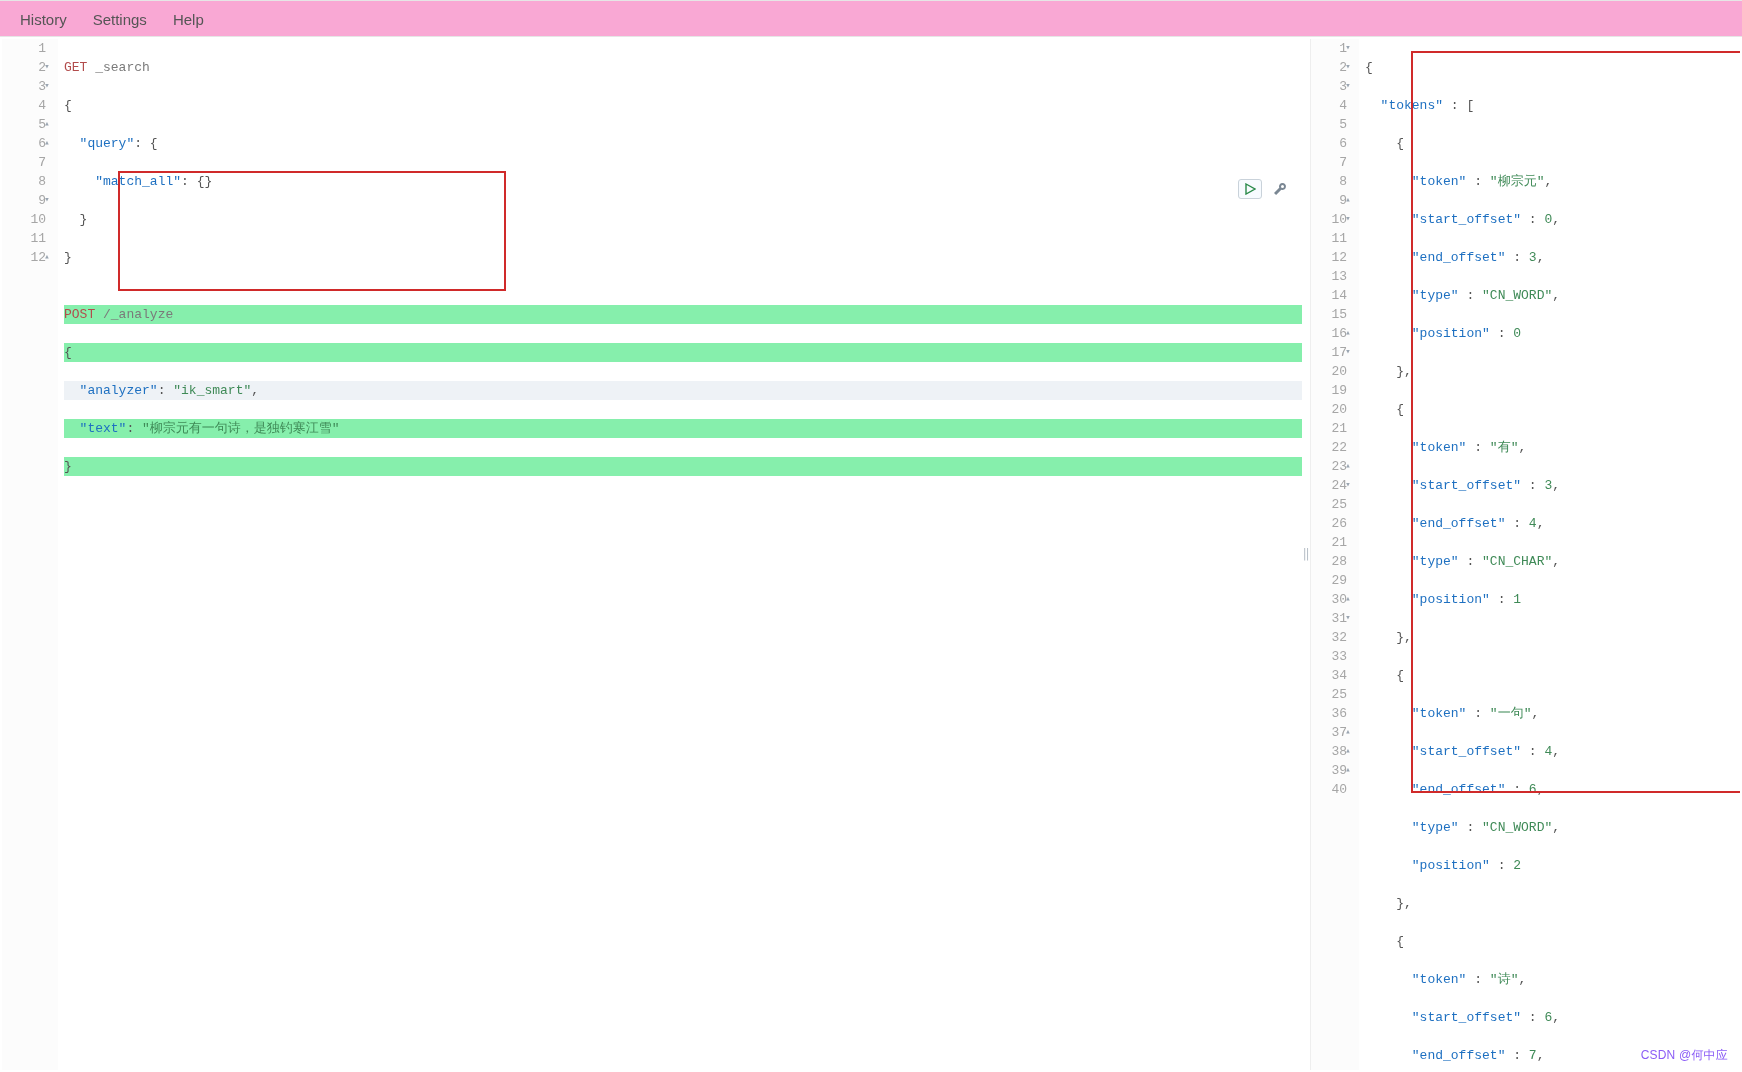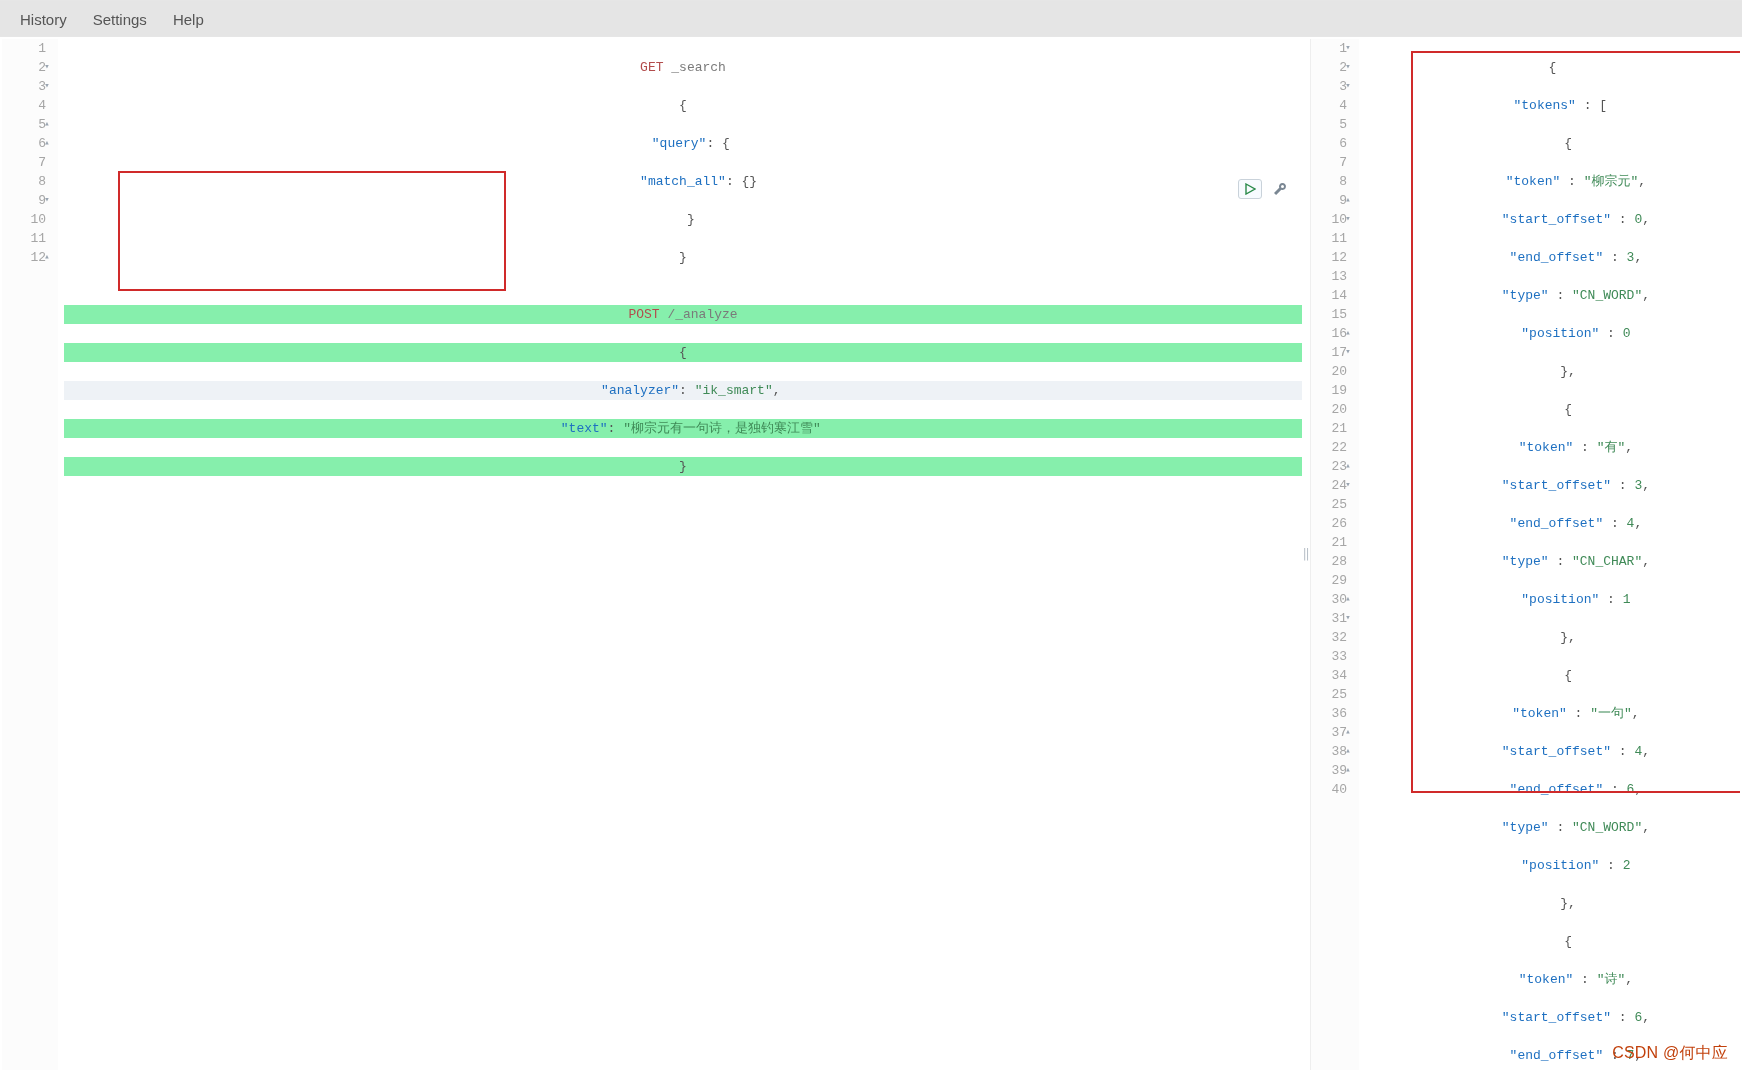--- a/index.html
+++ b/index.html
@@ -14,21 +14,21 @@
   }
   .menubar {
     display: flex;
     gap: 26px;
     padding: 10px 20px 8px 20px;
     font-family: -apple-system, "Segoe UI", Arial, sans-serif;
     font-size: 15px;
     color: #555;
     border-top: 1px solid #e6e6e6;
     border-bottom: 1px solid #e6e6e6;
-    background: #e5e5e5;
+    background: #f9a8d4;
   }
   .menubar .menu-item { cursor: pointer; color: #555; }
   .workspace {
     flex: 1;
     display: flex;
     min-height: 0;
     padding: 2px;
   }
   .pane {
     display: flex;
@@ -84,21 +84,20 @@
     font-size: 9px;
     color: #9aa5b1;
     width: 10px;
     text-align: center;
   }
   .code {
     flex: 1;
     white-space: pre;
     padding-left: 6px;
     position: relative;
-    text-align: center;
   }
   .code .cl { position: relative; }
   .code .cl.hl { background: #eef2f6; }
   .code .cl.block-hl { background: #86efac; }
   .tok-method { color: #b24c4c; font-weight: 500; }
   .tok-path   { color: #7a7a7a; }
   .tok-brace  { color: #555; }
   .tok-key    { color: #1e70c1; }
   .tok-colon  { color: #555; }
   .tok-str    { color: #3f8a57; }
@@ -120,22 +119,22 @@
     color: #b7bfc7;
     cursor: col-resize;
     user-select: none;
     font-size: 12px;
   }
   .watermark {
     position: fixed;
     right: 14px;
     bottom: 8px;
     font-family: -apple-system, Arial, sans-serif;
-    font-size: 16px;
-    color: #c2410c;
+    font-size: 12px;
+    color: #8b5cf6;
     letter-spacing: 0.2px;
   }
 </style>
 </head>
 <body>
 
 <div class="menubar">
   <span class="menu-item">History</span>
   <span class="menu-item">Settings</span>
   <span class="menu-item">Help</span>

